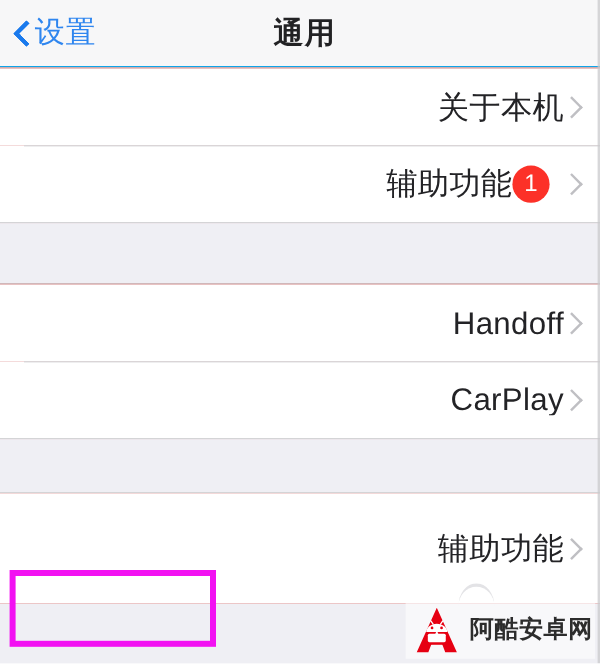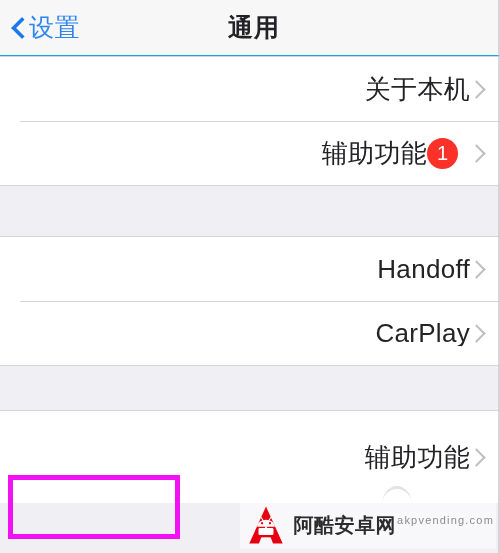--- a/index.html
+++ b/index.html
@@ -319,17 +319,16 @@
         <circle cx="59" cy="46" r="2.6" fill="#e60012"></circle>
         <rect x="33" y="57" width="34" height="16" rx="3"></rect>
       </g>
       <g stroke="#ffffff" stroke-width="2.4" stroke-linecap="round">
         <line x1="39" y1="33" x2="43" y2="39"></line>
         <line x1="61" y1="33" x2="57" y2="39"></line>
       </g>
     </svg>
     <div class="wm-text">
       <div class="wm-title">阿酷安卓网</div>
-      <div class="wm-url">akpvending.com</div>
     </div>
   </div>
 
 </div>
 
 </body></html>

